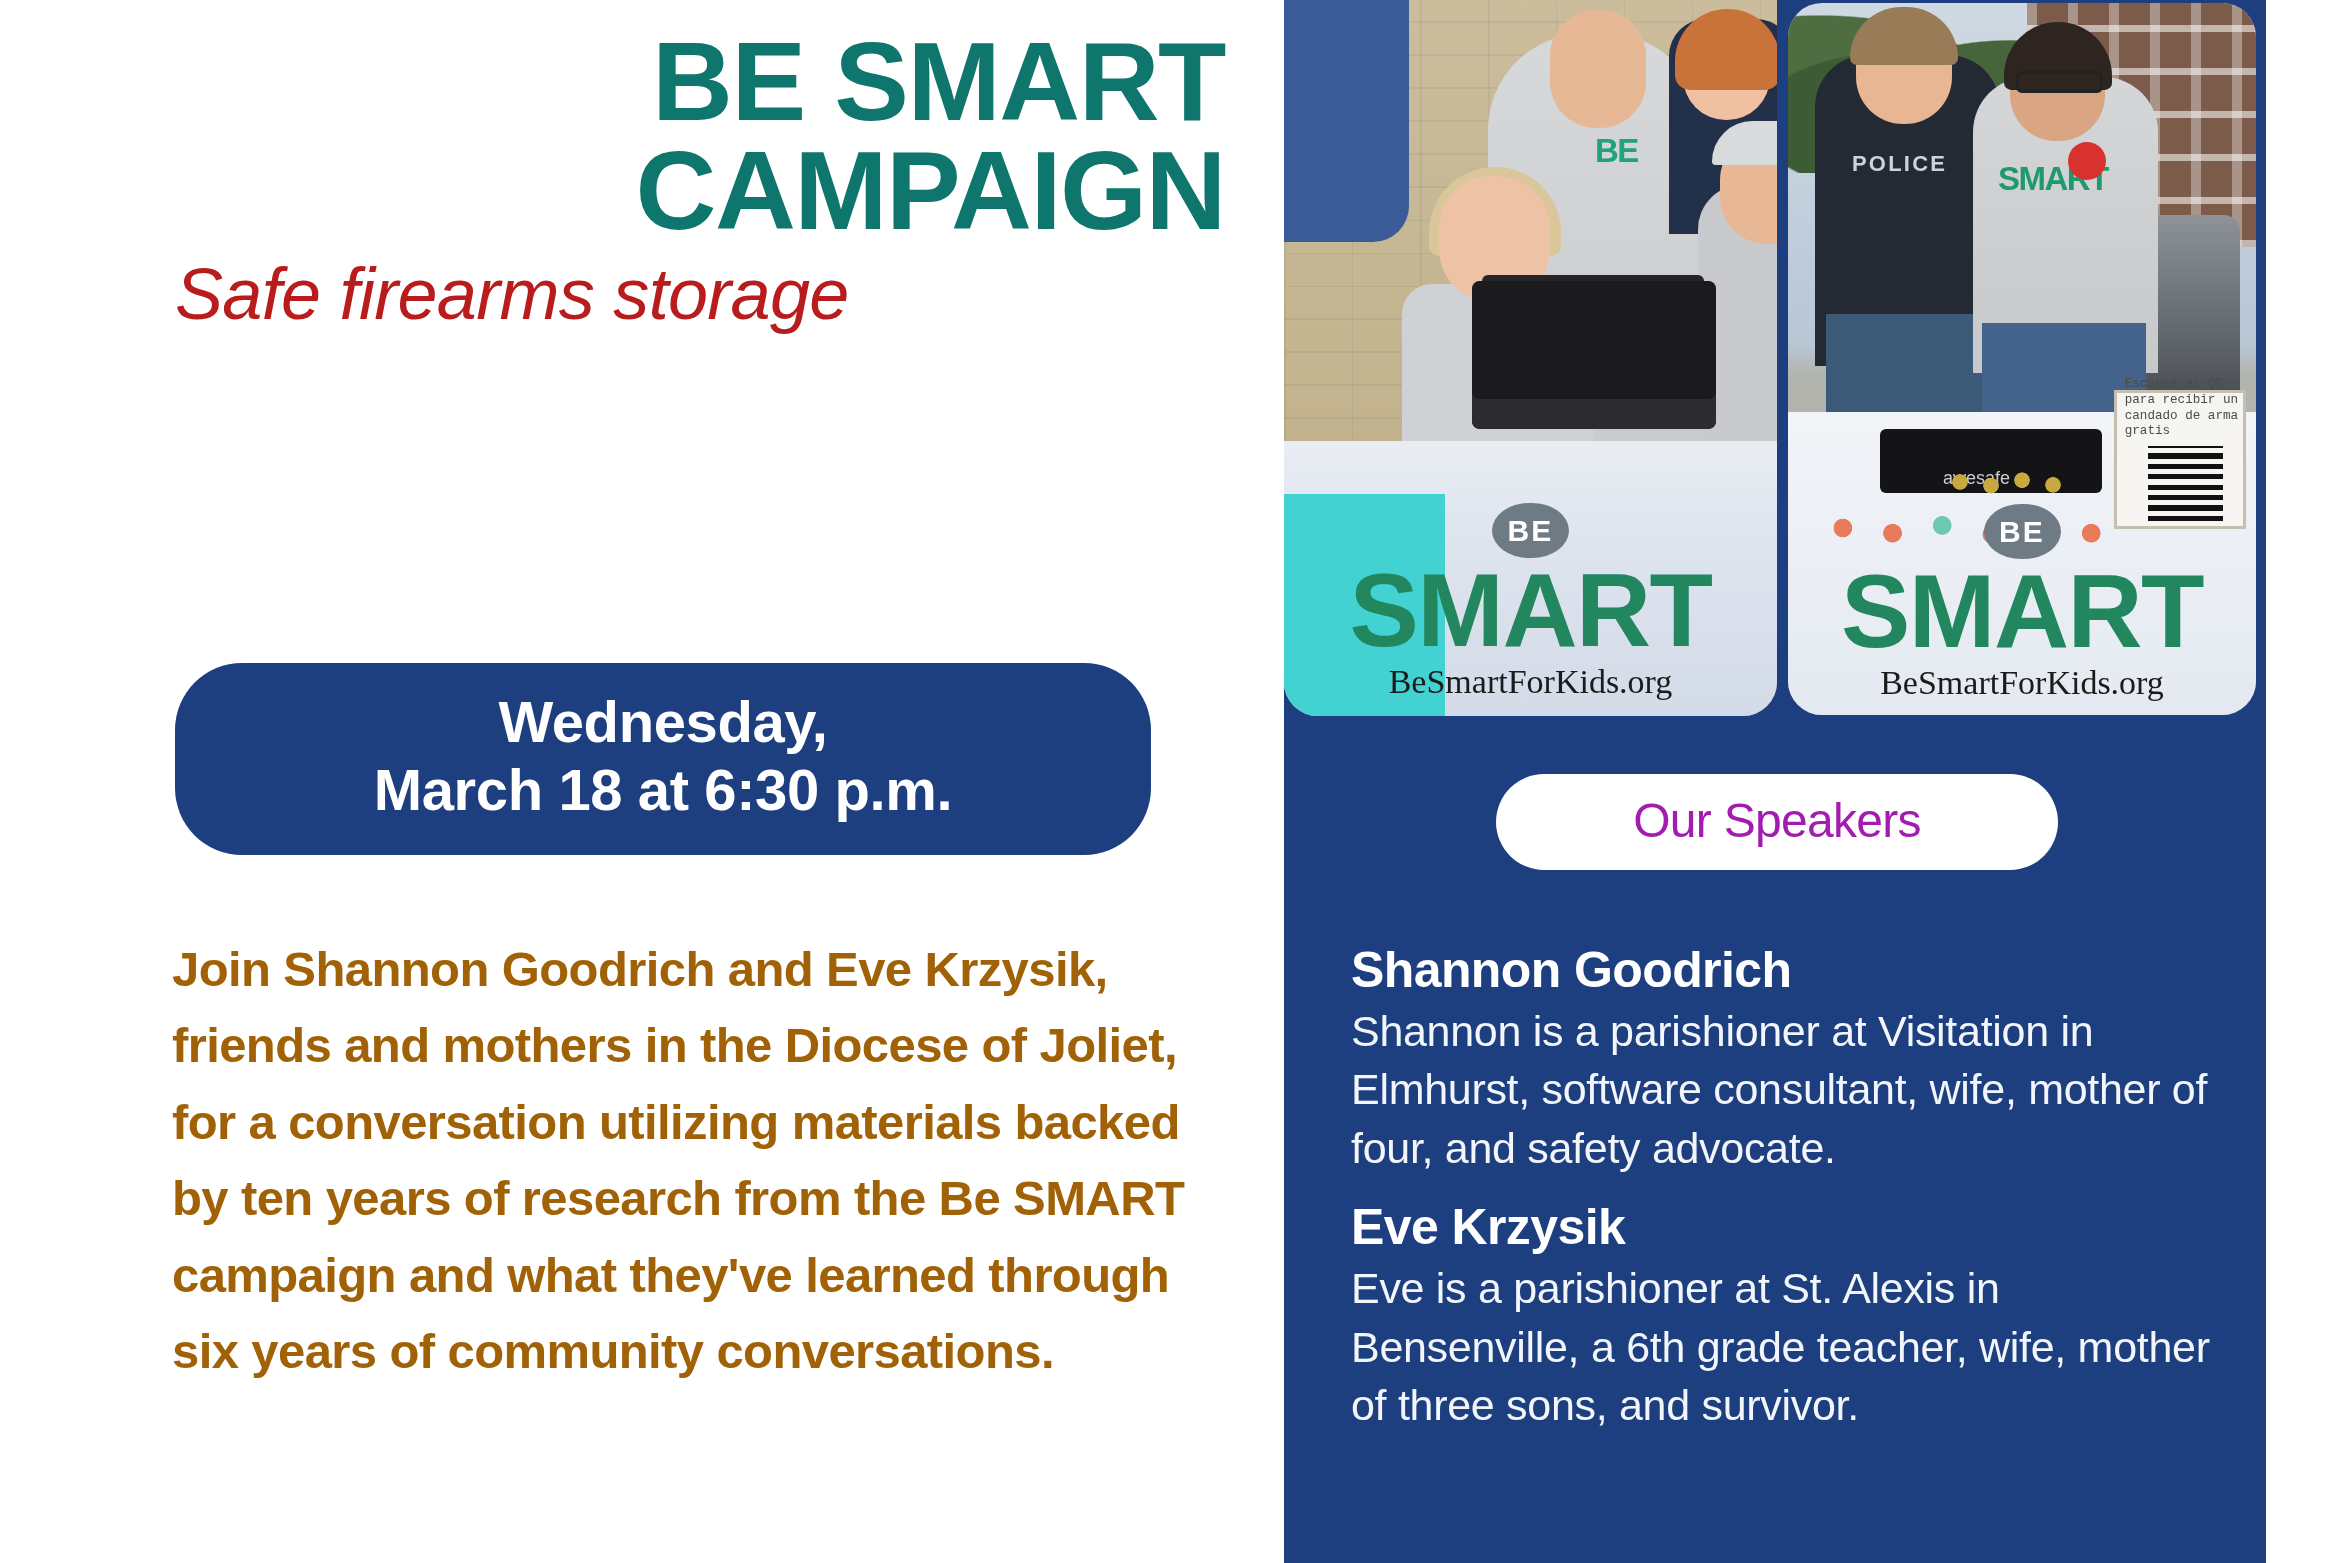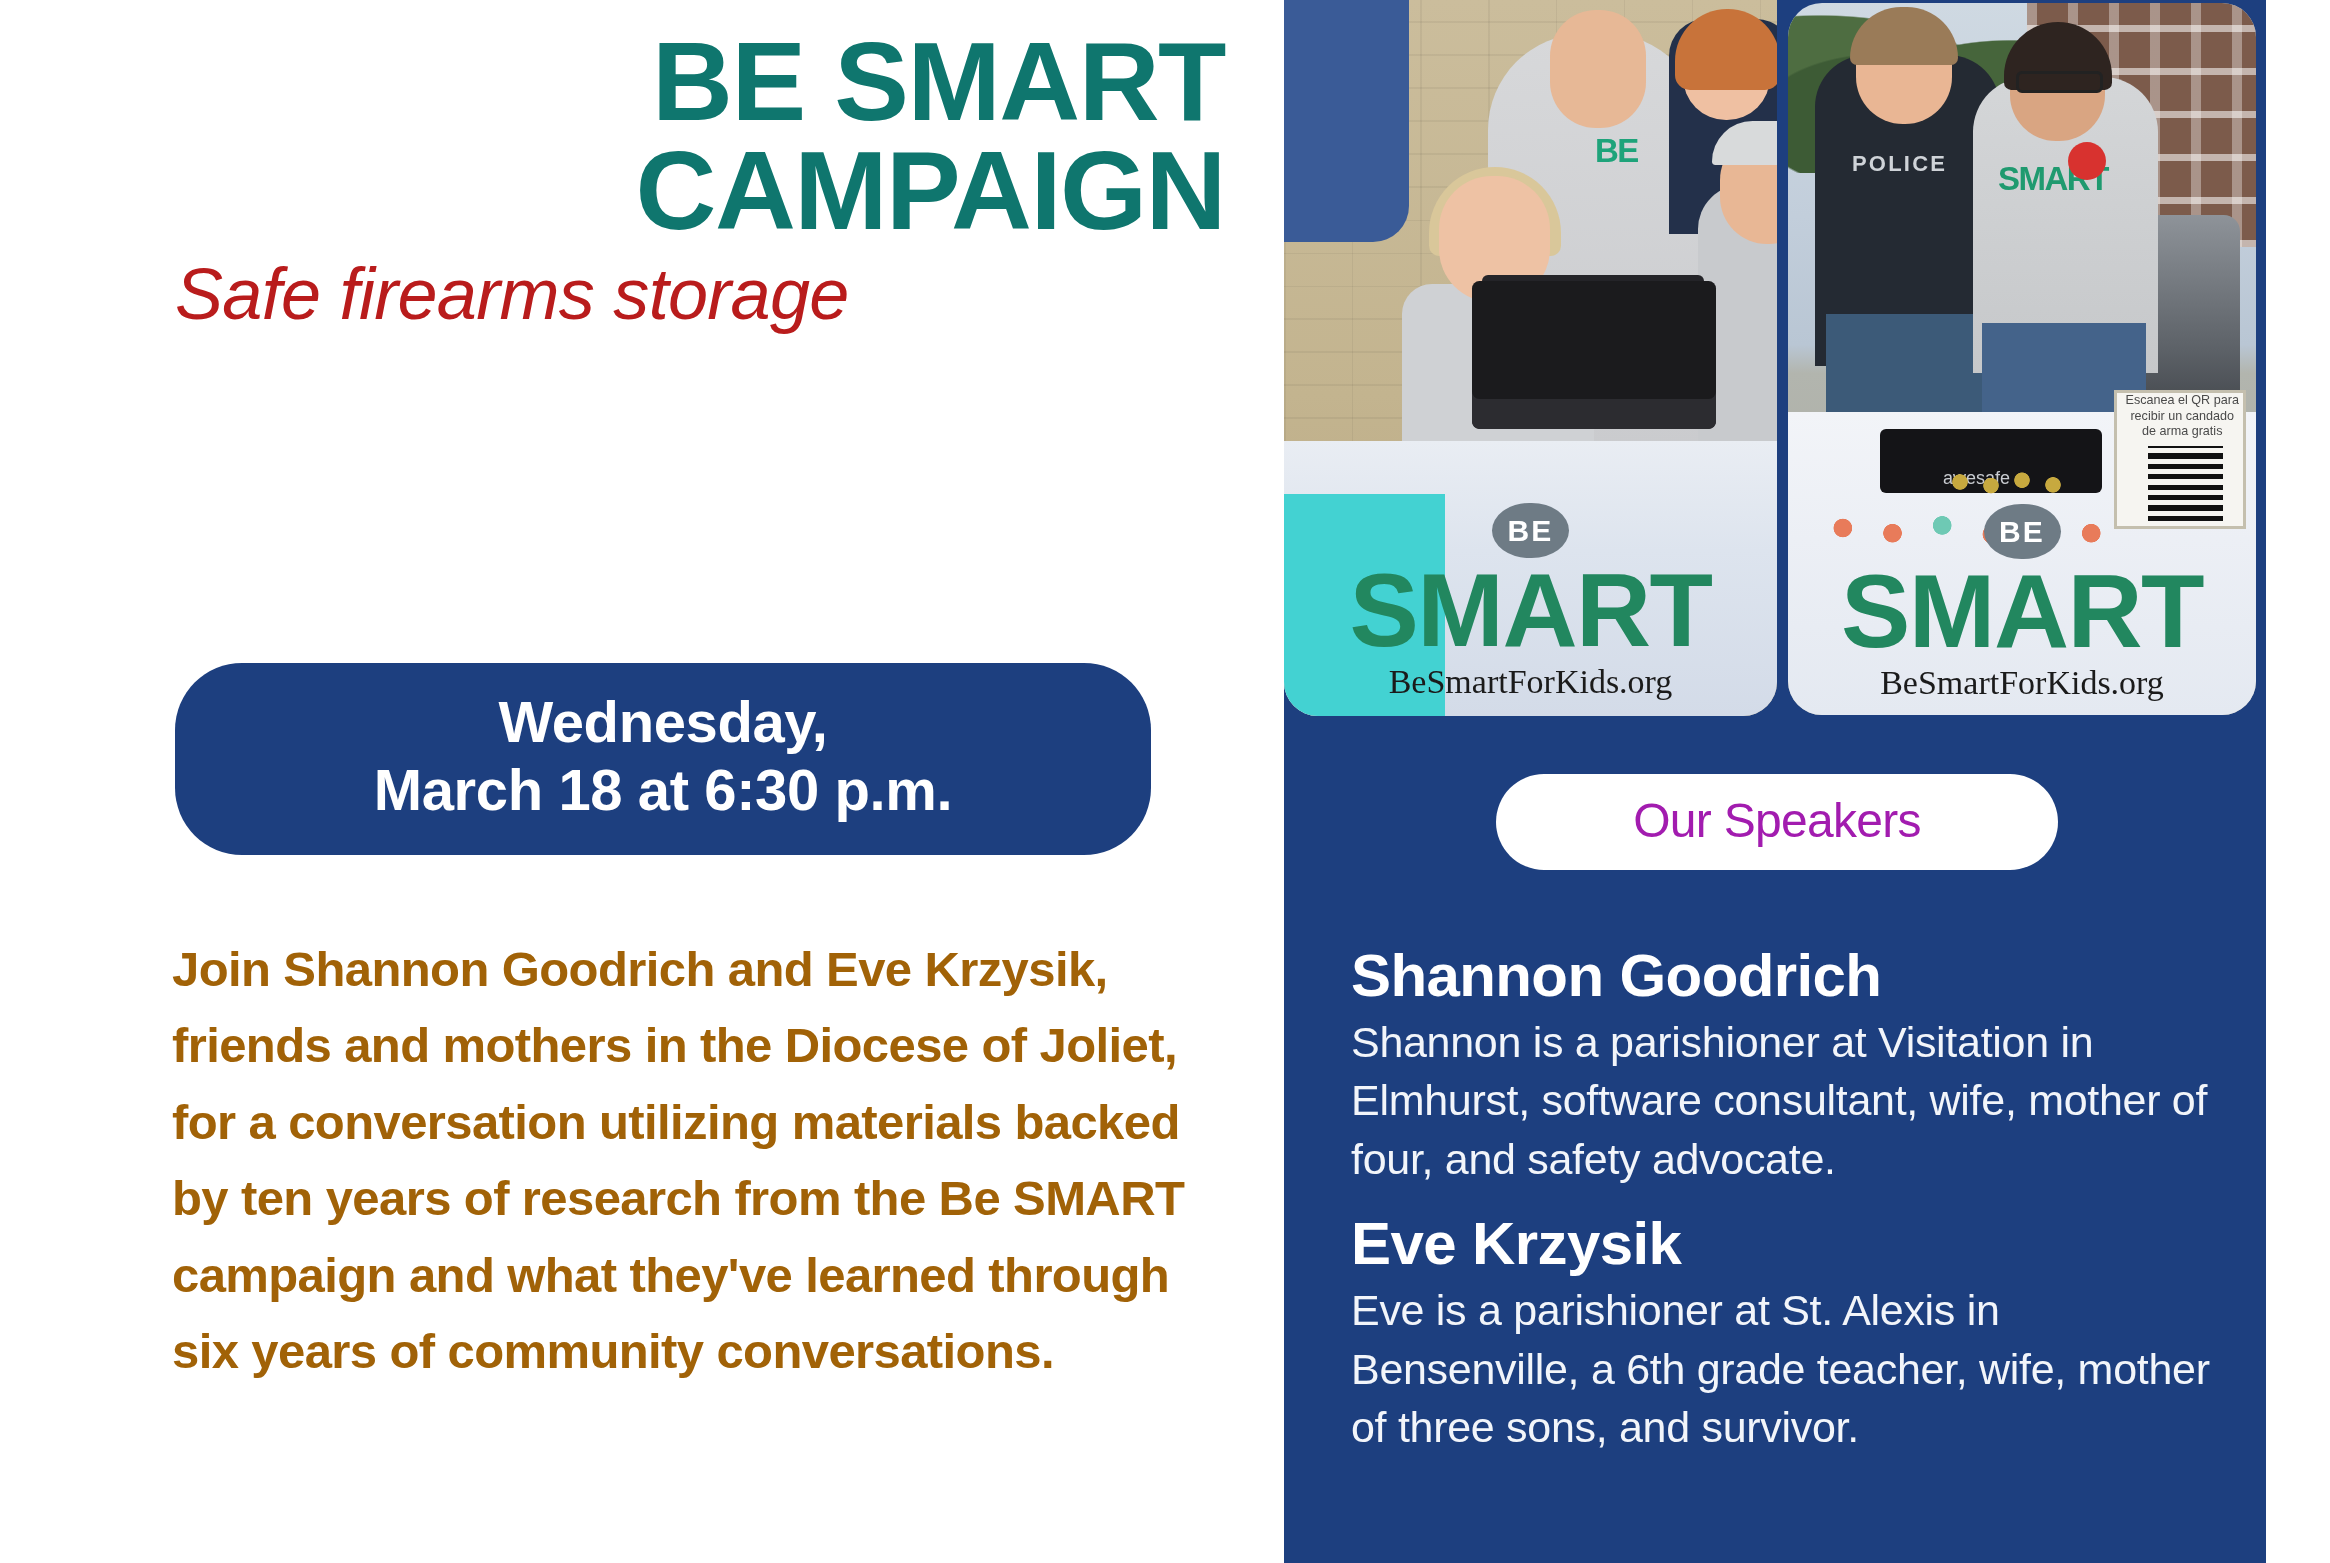--- a/index.html
+++ b/index.html
@@ -346,21 +346,21 @@
     background: #f6f5f1; border: 3.7px solid #c4bfae;
   }
   .p2-qr {
     position: absolute; right: 33px; bottom: 194px; width: 75px; height: 75px;
     background:
       repeating-linear-gradient(0deg,#111 0 5.2px, #f6f5f1 5.2px 10.4px),
       repeating-linear-gradient(90deg,#111 0 5.2px, rgba(255,255,255,0) 5.2px 10.4px);
   }
   .p2-qr-text {
     position: absolute; right: 16.3px; bottom: 275px; width: 115px;
-    font-size: 12.6px; color: #4a4a4a; text-align: center; line-height: 1.25;
+    font-size: 12.6px; color: #4a4a4a; line-height: 1.25; font-family: Liberation Mono, monospace;
   }
   .p2-trinkets {
     position: absolute; left: 30px; bottom: 161px; width: 414px; height: 52px;
     background:
       radial-gradient(circle at 6% 50%, #e87b5a 0 9px, rgba(0,0,0,0) 9.6px),
       radial-gradient(circle at 18% 60%, #e87b5a 0 9px, rgba(0,0,0,0) 9.6px),
       radial-gradient(circle at 30% 45%, #6ec9b4 0 9px, rgba(0,0,0,0) 9.6px),
       radial-gradient(circle at 42% 62%, #e87b5a 0 9px, rgba(0,0,0,0) 9.6px),
       radial-gradient(circle at 54% 48%, #6ec9b4 0 9px, rgba(0,0,0,0) 9.6px),
       radial-gradient(circle at 66% 60%, #e87b5a 0 9px, rgba(0,0,0,0) 9.6px);
@@ -400,21 +400,21 @@
     position: absolute;
     left: 67px;
     top: 941px;
     width: 873px;
     z-index: 4;
   }
   .speaker { margin-bottom: 21px; }
   .speaker-name {
     font-family: "Liberation Sans", sans-serif;
     font-weight: bold;
-    font-size: 60px;
+    font-size: 50px;
     color: #ffffff;
     letter-spacing: -0.6px;
     margin-bottom: 3px;
   }
   .speaker-bio {
     font-family: "Liberation Sans", sans-serif;
     font-weight: normal;
     font-size: 43px;
     line-height: 1.36;
     color: #f2f5fa;

